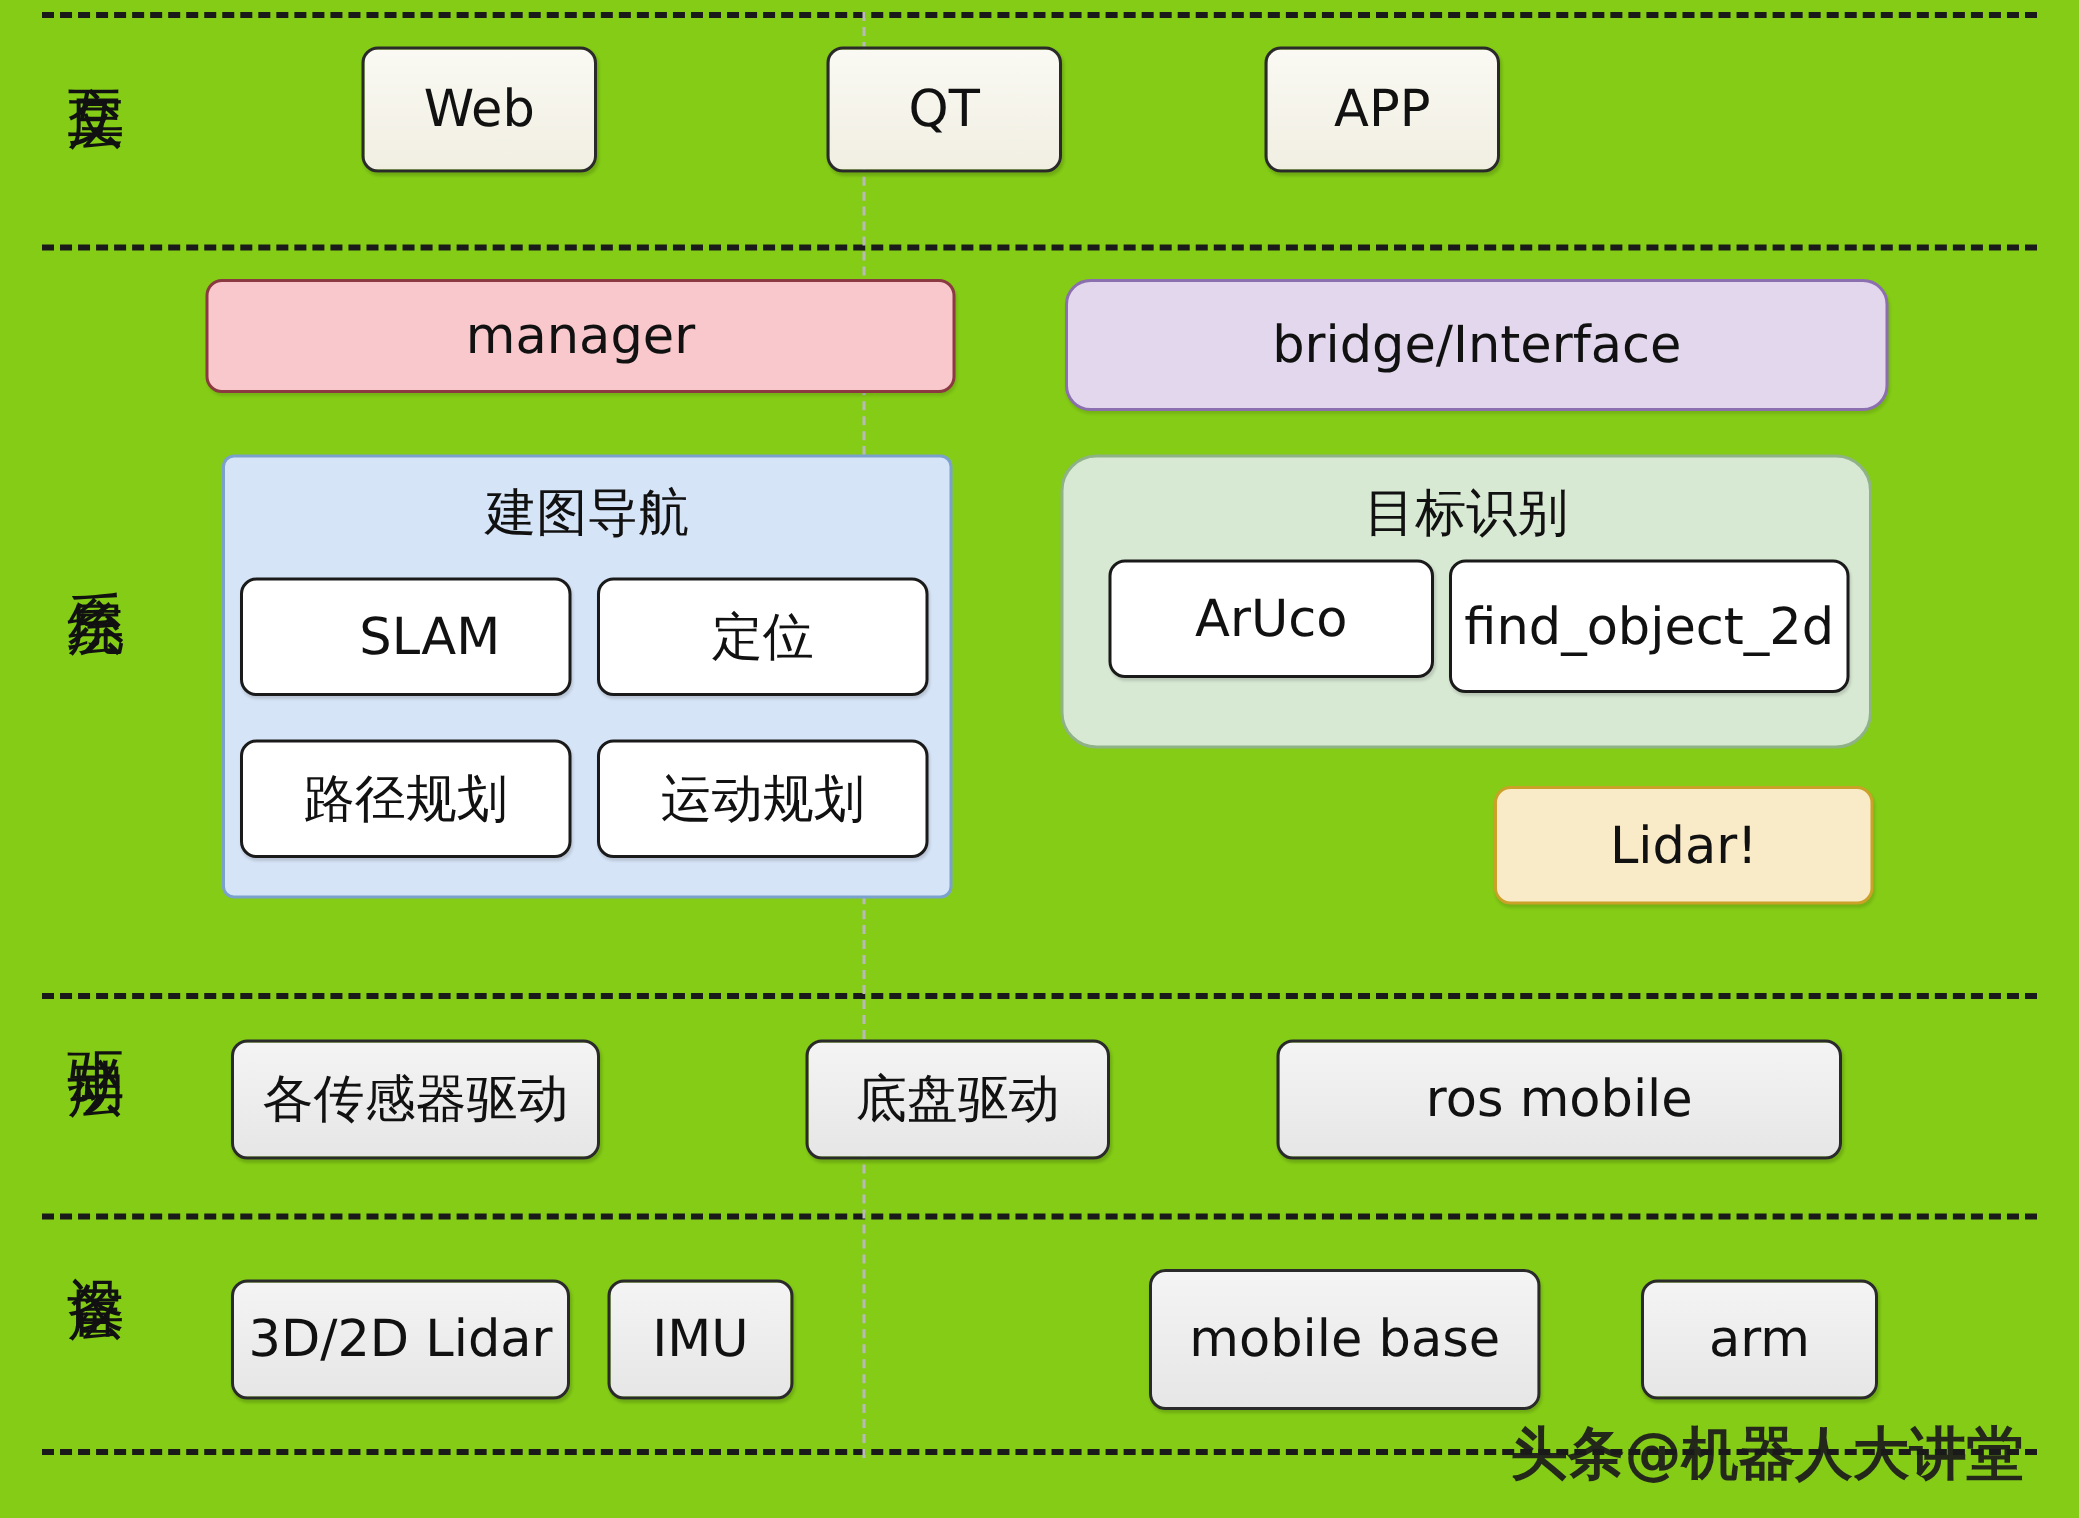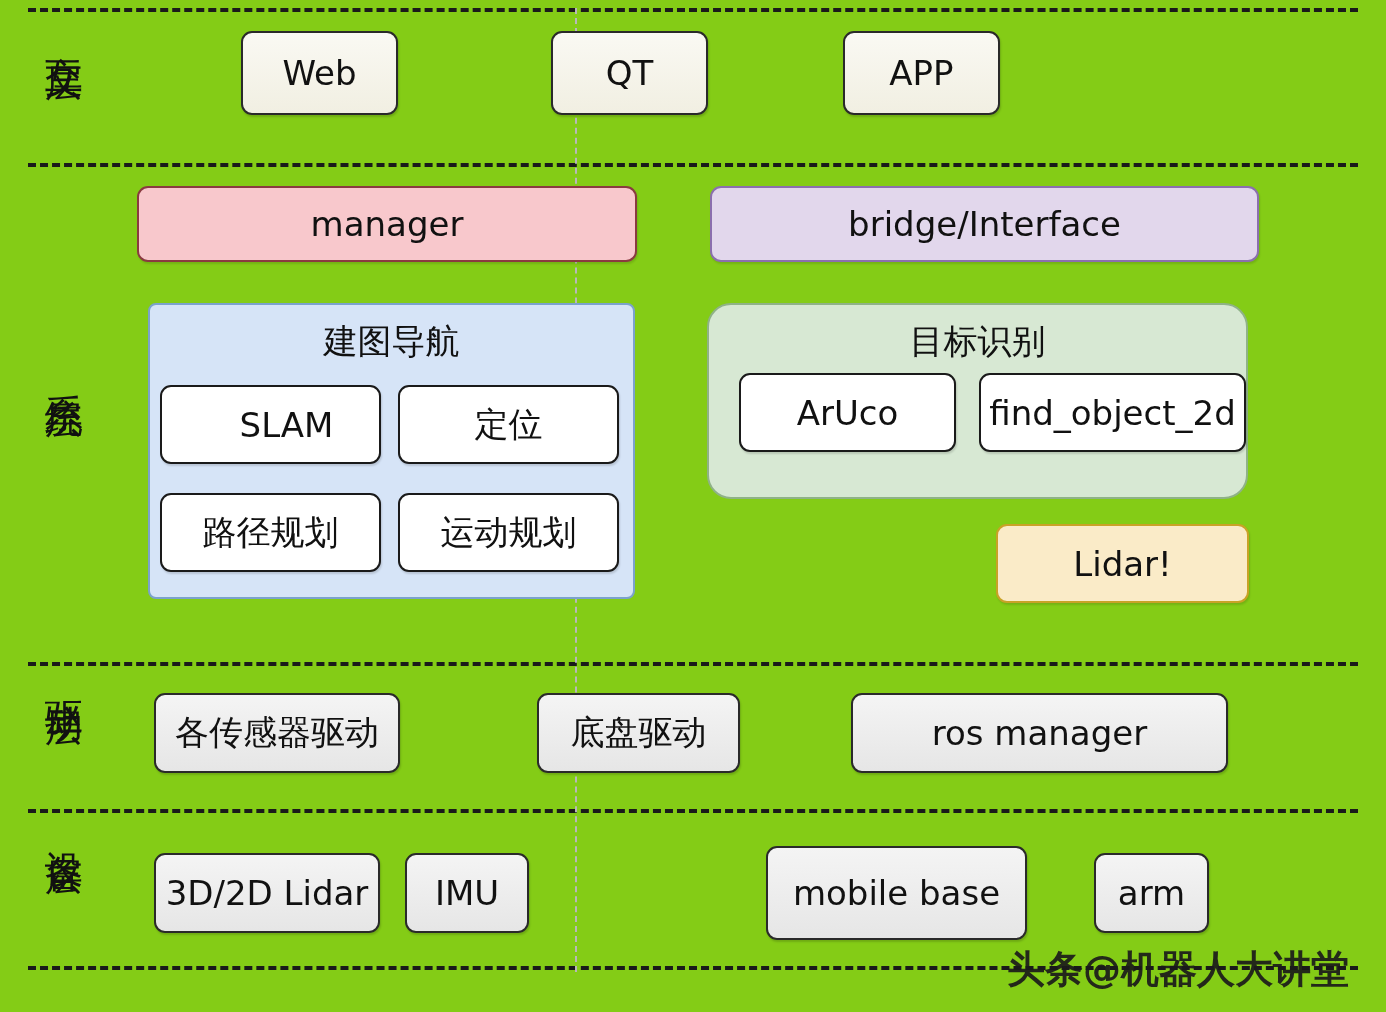--- a/index.html
+++ b/index.html
@@ -167,54 +167,54 @@
   <div class="layer-label" style="left:44px; top:820px;">设备层</div>
 
   <div class="node cream" style="left:241px; top:31px; width:157px; height:84px;">Web</div>
 
   <div class="node cream" style="left:551px; top:31px; width:157px; height:84px;">QT</div>
 
   <div class="node cream" style="left:843px; top:31px; width:157px; height:84px;">APP</div>
 
   <div class="node pink" style="left:137px; top:186px; width:500px; height:76px;">manager</div>
 
-  <div class="node purple" style="left:710px; top:186px; width:549px; height:76px;">bridge/Interface</div>
+  <div class="node purple" style="left:710px; top:186px; width:549px; height:88px;border-radius:17px;">bridge/Interface</div>
 
   <div class="panel blue" style="left:148px; top:303px; width:487px; height:296px;">
     <div class="panel-title">建图导航</div>
 
     <div class="node white" style="left:10px; top:80px; width:221px; height:79px;padding-left:32px;">SLAM</div>
 
     <div class="node white" style="left:248px; top:80px; width:221px; height:79px;">定位</div>
 
     <div class="node white" style="left:10px; top:188px; width:221px; height:79px;">路径规划</div>
 
     <div class="node white" style="left:248px; top:188px; width:221px; height:79px;">运动规划</div>
   </div>
 
   <div class="panel green" style="left:707px; top:303px; width:541px; height:196px;">
     <div class="panel-title">目标识别</div>
 
     <div class="node white" style="left:30px; top:68px; width:217px; height:79px;">ArUco</div>
 
-    <div class="node white" style="left:270px; top:68px; width:267px; height:79px;">find_object_2d</div>
+    <div class="node white" style="left:257px; top:68px; width:267px; height:89px;">find_object_2d</div>
   </div>
 
   <div class="node yellow" style="left:996px; top:524px; width:253px; height:79px;">Lidar!</div>
 
   <div class="node grey" style="left:154px; top:693px; width:246px; height:80px;">各传感器驱动</div>
 
   <div class="node grey" style="left:537px; top:693px; width:203px; height:80px;">底盘驱动</div>
 
-  <div class="node grey" style="left:851px; top:693px; width:377px; height:80px;">ros manager</div>
+  <div class="node grey" style="left:851px; top:693px; width:377px; height:80px;">ros mobile</div>
 
   <div class="node grey" style="left:154px; top:853px; width:226px; height:80px;">3D/2D Lidar</div>
 
   <div class="node grey" style="left:405px; top:853px; width:124px; height:80px;">IMU</div>
 
 
   <div class="node grey" style="left:766px; top:846px; width:261px; height:94px;">mobile base</div>
 
-  <div class="node grey" style="left:1094px; top:853px; width:115px; height:80px;">arm</div>
+  <div class="node grey" style="left:1094px; top:853px; width:158px; height:80px;">arm</div>
 
   <div class="watermark" style="left:1007px; top:944px;">头条@机器人大讲堂</div>
 
 </div>
 
 </body></html>

